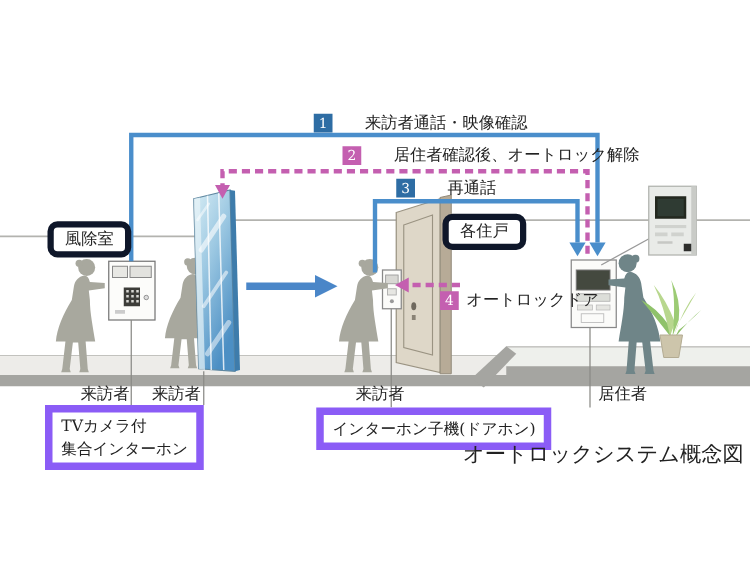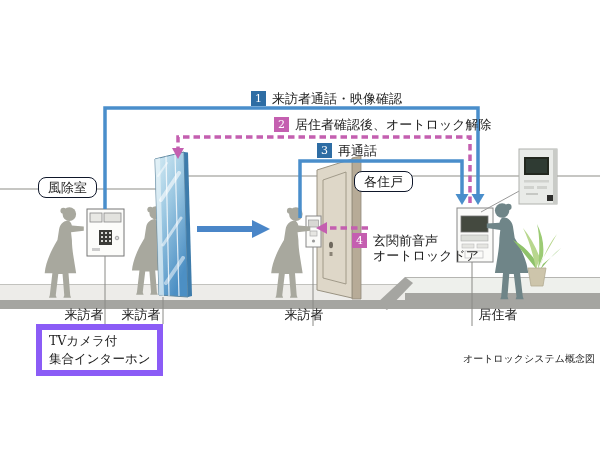--- a/index.html
+++ b/index.html
@@ -4,28 +4,28 @@
 <style>
   html,body{margin:0;padding:0;background:#fff;}
   .canvas{position:relative;width:600px;height:450px;background:#fff;overflow:hidden;
           font-family:"DejaVu Serif","Liberation Serif",serif;color:#222;}
   .canvas svg{position:absolute;left:0;top:0;}
   .step{position:absolute;display:flex;gap:6px;align-items:flex-start;font-size:13px;white-space:nowrap;}
   .badge{display:inline-flex;flex:0 0 auto;align-items:center;justify-content:center;
          width:15px;height:15px;color:#fff;font-size:11px;line-height:15px;}
   .badge.blue{background:#2e6da4;}
   .badge.pink{background:#c45fb0;}
-  .step-text{line-height:15px;}
+  .step-text{line-height:15px;margin-left:20px;}
   .step-lines .l{display:block;line-height:15px;}
-  .area-label{position:absolute;border:1px solid #0f172a;border-radius:8px;background:#fff;
+  .area-label{position:absolute;border:5px solid #0f172a;border-radius:8px;background:#fff;
               padding:1px 9px;font-size:13px;white-space:nowrap;line-height:17px;}
   .person-label{position:absolute;transform:translateX(-50%);font-size:13px;white-space:nowrap;text-align:right;}
   .device-box{position:absolute;border:6px solid #8b5cf6;background:#fff;padding:2px 7px;
               font-size:12.5px;line-height:1.45;white-space:nowrap;}
-  .caption{position:absolute;right:5px;top:352px;font-size:10px;white-space:nowrap;}
+  .caption{position:absolute;right:5px;top:352px;font-size:17px;white-space:nowrap;}
 </style>
 </head>
 <body>
 
 <div class="canvas">
 
   <svg width="600" height="450" viewBox="0 0 600 450">
     <defs>
       <linearGradient id="gl" x1="0" y1="0" x2="0.55" y2="1">
         <stop offset="0" stop-color="#d9eef5"></stop>
@@ -188,29 +188,31 @@
     <span class="badge pink">2</span>
     <span class="step-text">居住者確認後、オートロック解除</span>
   </div>
   <div class="step" style="left:317px;top:143px;">
     <span class="badge blue">3</span>
     <span class="step-text">再通話</span>
   </div>
   <div class="step" style="left:352px;top:233px;">
     <span class="badge pink">4</span>
     <span class="step-lines">
-      <span class="l">玄関前音声</span>
       <span class="l">オートロックドア</span>
     </span>
   </div>
 
   <div class="person-label" style="left:84px;top:306px;">来訪者</div>
   <div class="person-label" style="left:141px;top:306px;">来訪者</div>
   <div class="person-label" style="left:304px;top:306px;">来訪者</div>
   <div class="person-label" style="left:498px;top:306px;">居住者</div>
 
   <div class="device-box" style="left:36px;top:324px;">
     <div>TVカメラ付</div>
     <div>集合インターホン</div>
   </div>
+  <div class="device-box" style="left:253px;top:326px;">
+    <div>インターホン子機(ドアホン)</div>
+  </div>
 
   <div class="caption">オートロックシステム概念図</div>
 </div>
 
 </body></html>

